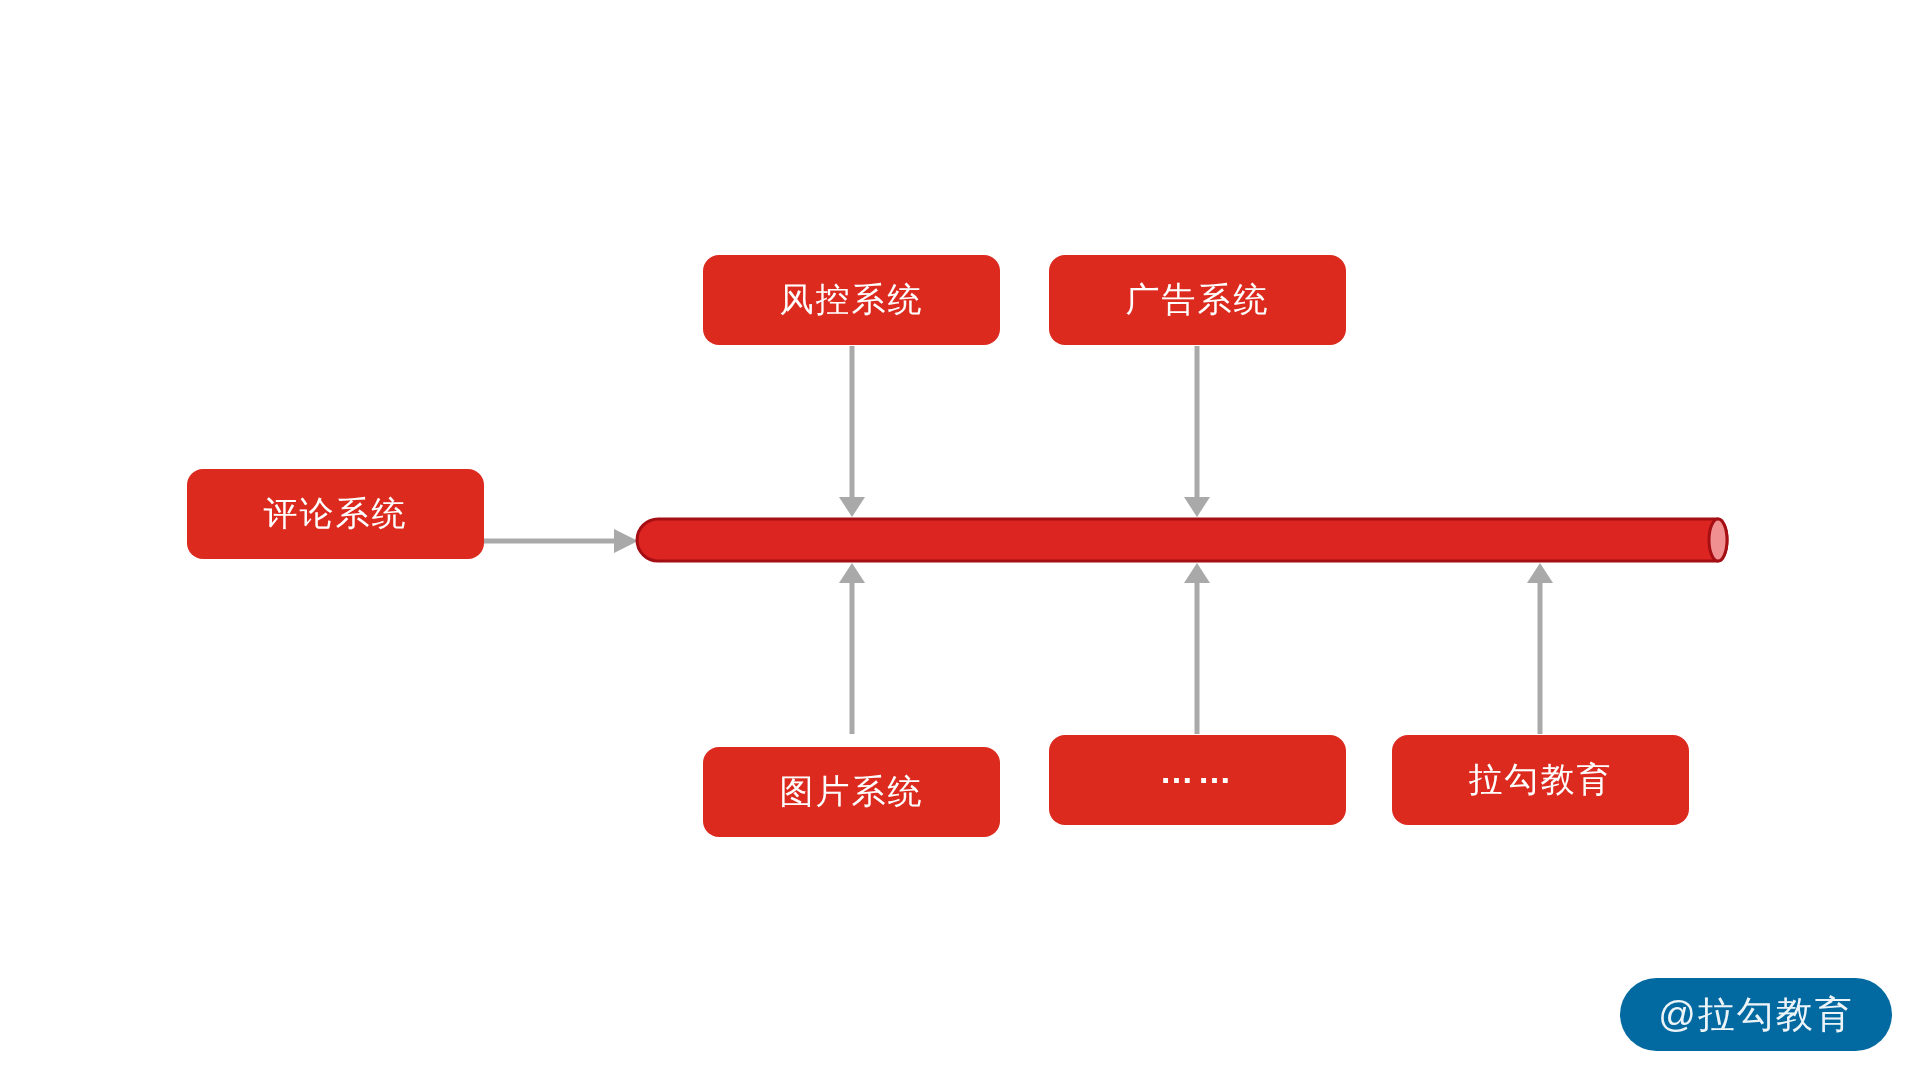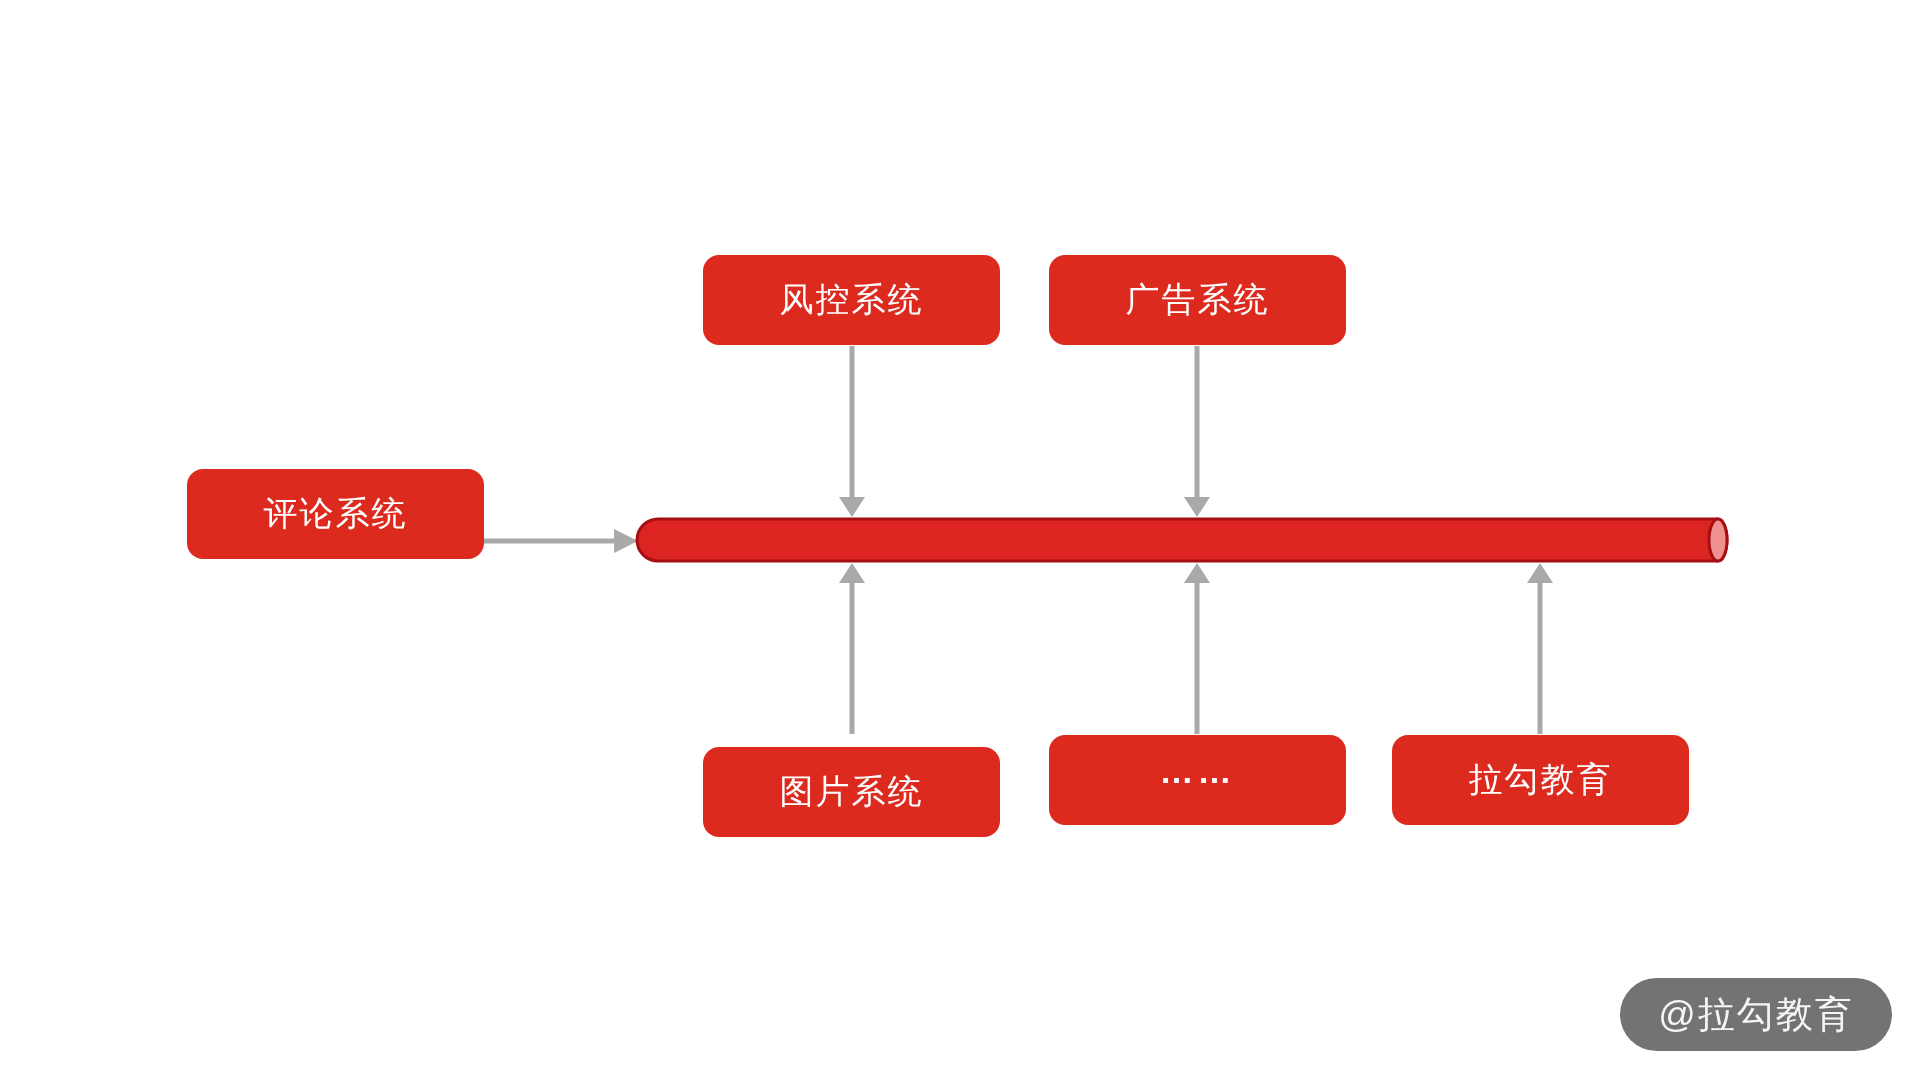--- a/index.html
+++ b/index.html
@@ -44,21 +44,21 @@
     display: inline-block;
     transform: translateY(-9px);
     letter-spacing: 4px;
     font-weight: 700;
   }
   .watermark {
     position: absolute;
     left: 1620px; top: 978px;
     width: 272px; height: 73px;
     border-radius: 37px;
-    background: #737373;
+    background: #0369a1;
     display: flex; align-items: center; justify-content: center;
     color: rgba(255, 255, 255, 0.93);
     font-size: 37px;
     letter-spacing: 2px;
     white-space: nowrap;
   }
 </style>
 </head>
 <body>
 

